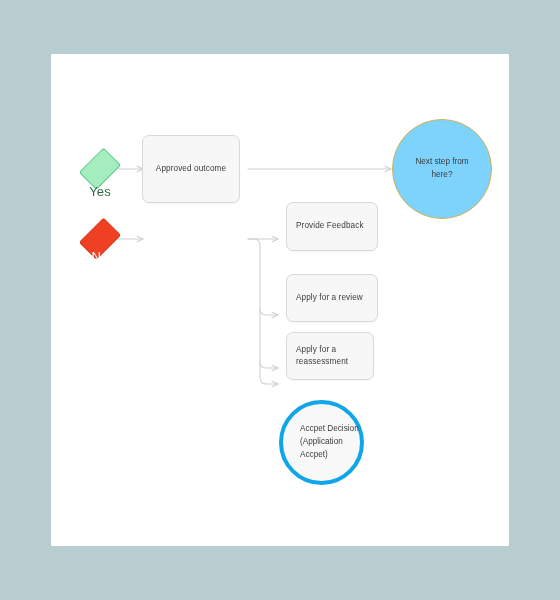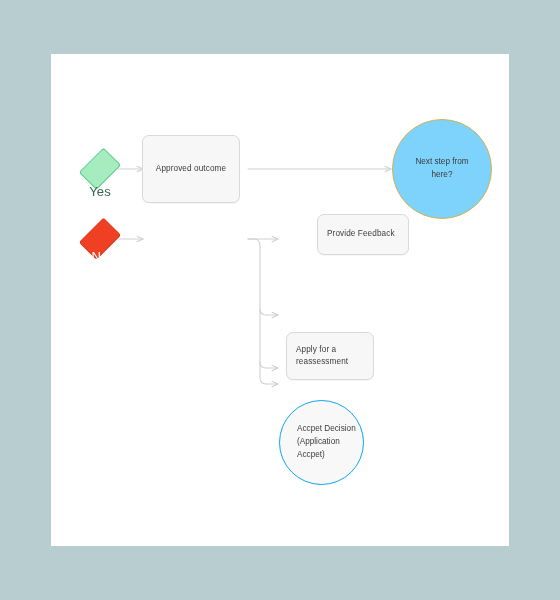--- a/index.html
+++ b/index.html
@@ -123,21 +123,21 @@
     width: 100%;
     text-align: center;
     color: #3c3c3c;
     font-size: 8.2px;
     line-height: 1.55;
     padding: 0 14px;
     box-sizing: border-box;
   }
   .circle.plain {
     background: #f8f8f8;
-    border: 1px solid #0ea5e9;
+    border: 4px solid #0ea5e9;
   }
   .circle.plain .label {
     width: 100%;
     text-align: left;
     color: #3c3c3c;
     font-size: 8.2px;
     line-height: 1.55;
     padding-left: 17px;
     box-sizing: border-box;
   }
@@ -187,24 +187,27 @@
 
       <div class="node box center" style="left:91px; top:81px; width:98px; height:68px;">
         <span class="label">Approved outcome</span>
       </div>
 
 
       <div class="node circle accent" style="left:341px; top:65px; width:100px; height:100px;">
         <span class="label">Next step from here?</span>
       </div>
 
-      <div class="node box leftal" style="left:235px; top:160px; width:92px; height:41px;margin-left:31px;">
+      <div class="node box leftal" style="left:235px; top:148px; width:92px; height:49px;">
         <span class="label">Provide Feedback</span>
       </div>
 
+      <div class="node box leftal" style="left:235px; top:220px; width:92px; height:48px;">
+        <span class="label">Apply for a review</span>
+      </div>
 
       <div class="node box leftal" style="left:235px; top:278px; width:88px; height:48px;">
         <span class="label">
           <span>Apply for a</span><br>
           <span>reassessment</span>
         </span>
       </div>
 
       <div class="node circle plain" style="left:228px; top:346px; width:85px; height:85px;">
         <span class="label">

